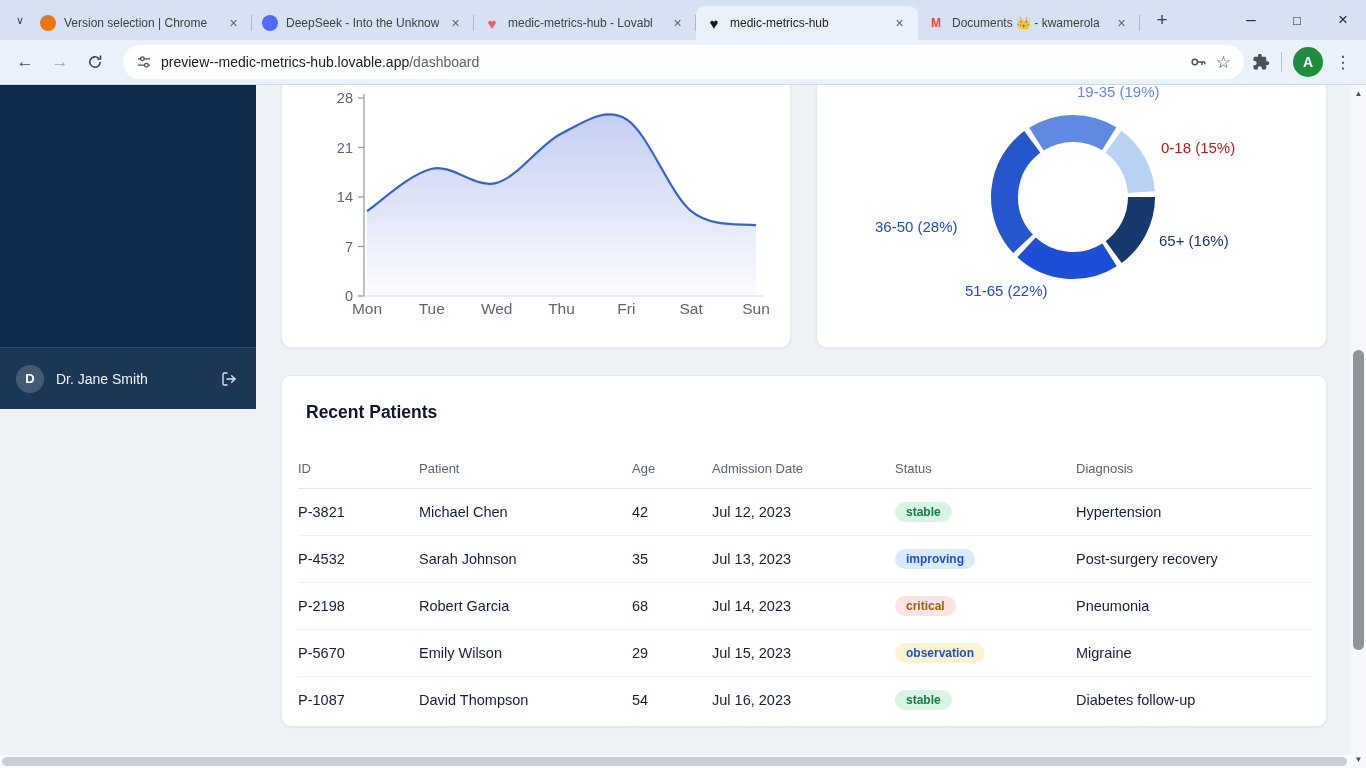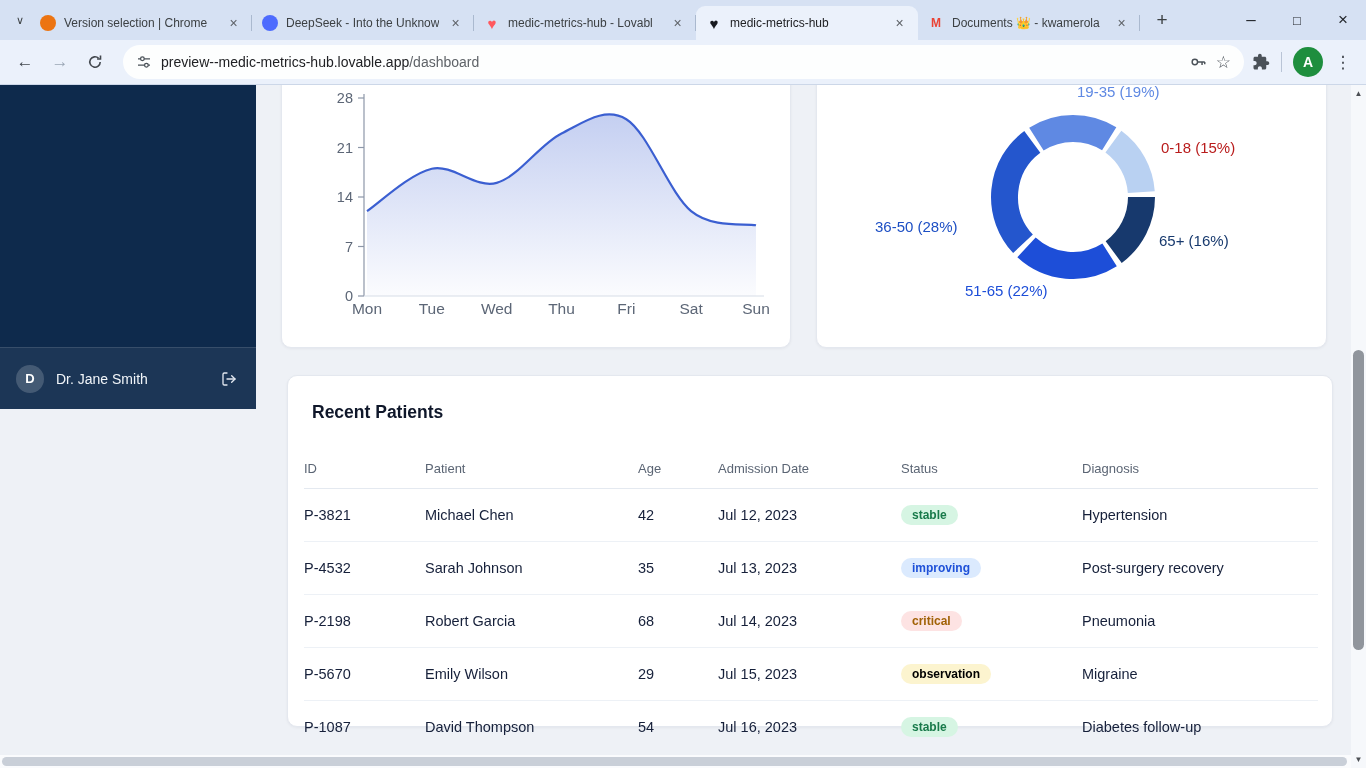--- a/index.html
+++ b/index.html
@@ -51,34 +51,34 @@
 
   .sidebar{position:absolute;left:0;top:0;width:256px;height:324px;background:#0e2a4c;}
   .sidebar-user{position:absolute;left:0;bottom:0;width:256px;height:62px;background:rgba(255,255,255,0.06);border-top:1px solid rgba(255,255,255,0.12);display:flex;align-items:center;padding:0 16px;gap:12px;}
   .user-avatar{width:28px;height:28px;border-radius:50%;background:rgba(255,255,255,0.18);color:#fff;font-size:13px;font-weight:bold;display:flex;align-items:center;justify-content:center;flex:none;}
   .user-name{color:#f1f5f9;font-size:14px;font-weight:400;flex:1;}
   .logout-btn{width:22px;height:22px;display:flex;align-items:center;justify-content:center;flex:none;}
 
   .card{position:absolute;background:#fff;border:1px solid #e4e8ef;border-radius:10px;box-shadow:0 1px 3px rgba(15,23,42,0.05);}
   .line-card{left:281px;top:-30px;width:510px;height:293px;}
   .donut-card{left:816px;top:-30px;width:511px;height:293px;}
-  .patients-card{left:287px;top:290px;width:1046px;height:352px;}
+  .patients-card{left:281px;top:290px;width:1046px;height:352px;}
 
   .chart-svg{position:absolute;left:0;top:0;}
   .dlabel{position:absolute;font-size:15px;white-space:nowrap;}
   .dl0{left:344px;top:83px;}
   .dl1{left:260px;top:27px;}
   .dl2{left:58px;top:114px;margin-top:48px;}
   .dl3{left:148px;top:226px;}
   .dl4{left:342px;top:176px;}
 
   .card-title{padding:26px 24px 0;font-size:17.5px;font-weight:700;color:#0f172a;}
   .ptable{border-collapse:collapse;table-layout:fixed;width:1014px;margin:30px 16px 0;}
   .ptable th{font-size:13px;font-weight:500;color:#5b6574;text-align:left;padding:8px 0 12px;border-bottom:1px solid #e4e9f0;}
-  .ptable td{font-size:14.5px;color:#16203a;height:53px;padding:0;border-bottom:1px solid #edf1f6;}
+  .ptable td{font-size:14.5px;color:#16203a;height:47px;padding:0;border-bottom:1px solid #edf1f6;}
   .ptable tr:last-child td{border-bottom:none;}
   .badge{display:inline-block;padding:3px 11px;border-radius:999px;font-size:12px;font-weight:600;}
 
   
   .vscroll{position:absolute;right:0;top:0;width:15px;height:683px;background:#f6f8fb;}
   .varrow{position:absolute;left:0;width:15px;height:15px;display:flex;align-items:center;justify-content:center;font-size:8px;color:#4c4f54;}
   .varrow.up{top:1px;}.varrow.up::before{content:"▲";}
   .varrow.down{bottom:1px;}.varrow.down::before{content:"▼";}
   .vthumb{position:absolute;right:2px;top:265px;width:11px;height:300px;background:#90959c;border-radius:6px;}
   .hscroll{position:absolute;left:0;bottom:0;width:1351px;height:13px;background:#fafbfd;}
@@ -281,21 +281,21 @@
     <td>Jul 14, 2023</td>
     <td><span class="badge" style="background: rgb(253, 227, 227); color: #a16207;">critical</span></td>
     <td>Pneumonia</td>
   </tr>
 
   <tr>
     <td>P-5670</td>
     <td>Emily Wilson</td>
     <td>29</td>
     <td>Jul 15, 2023</td>
-    <td><span class="badge" style="background: rgb(252, 244, 207); color: #000000;">observation</span></td>
+    <td><span class="badge" style="background: rgb(252, 244, 207); color: #1d4ed8;">observation</span></td>
     <td>Migraine</td>
   </tr>
 
   <tr>
     <td>P-1087</td>
     <td>David Thompson</td>
     <td>54</td>
     <td>Jul 16, 2023</td>
     <td><span class="badge" style="background: rgb(214, 245, 227); color: rgb(24, 122, 74);">stable</span></td>
     <td>Diabetes follow-up</td>

